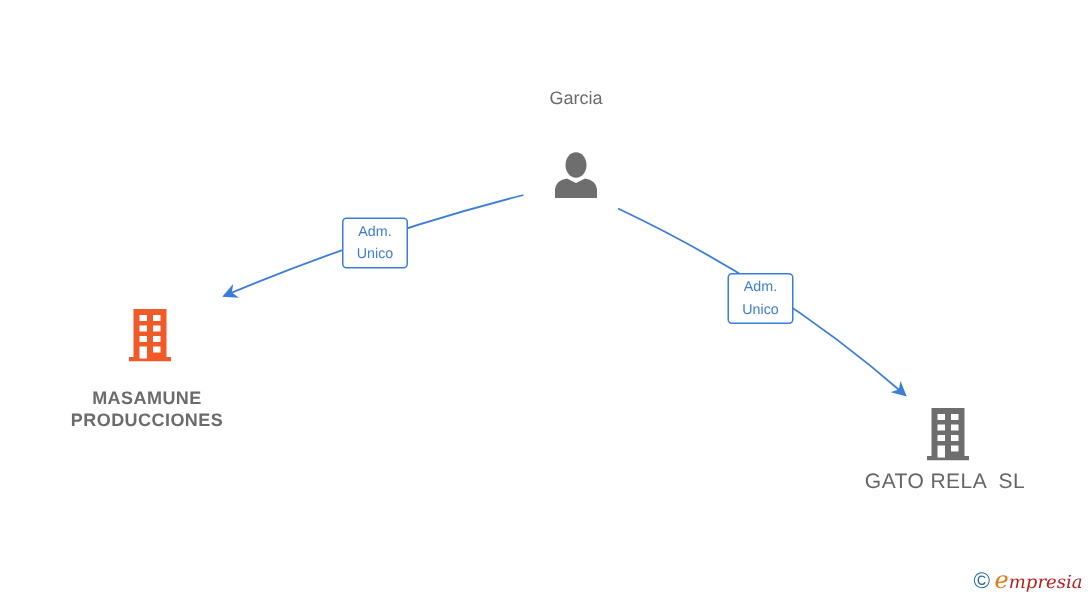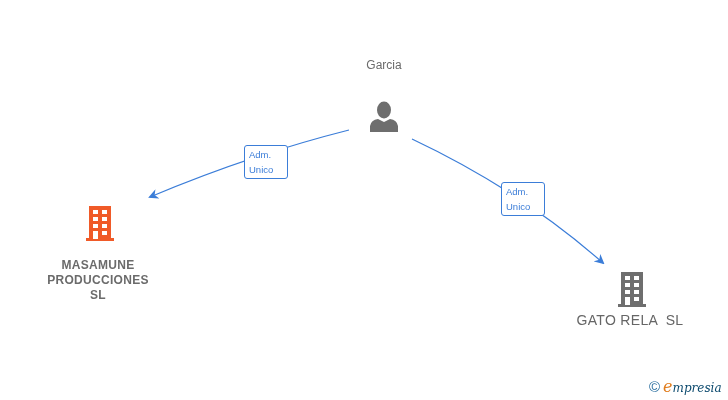--- a/index.html
+++ b/index.html
@@ -6,26 +6,26 @@
     body { width: 728px; height: 400px; position: relative; overflow: hidden;
            font-family: "Liberation Sans", "DejaVu Sans", sans-serif; }
     .edges { position: absolute; left: 0; top: 0; width: 728px; height: 400px; }
     .node-label { position: absolute; text-align: center; color: #666; font-size: 12px; line-height: 15px; }
     .person-label { left: 334px; top: 47px; width: 100px; color: #6b6b6b; margin-top: 11px; }
     .company-label { font-weight: bold; color: #6b6b6b; font-size: 12px; letter-spacing: 0.3px; line-height: 15px; }
     .masamune-label { left: 30px; top: 258px; width: 136px; }
     .gato-label { left: 570px; top: 313px; width: 120px; font-weight: normal; color: #666; font-size: 14px; }
     .icon { position: absolute; }
     .edge-badge { position: absolute; border: 1px solid #3b7dd8; border-radius: 3px; background: #fff;
-                  color: #3b7dd8; font-size: 9.5px; line-height: 15px; padding: 1px 4px; margin-left: 16px; }
+                  color: #3b7dd8; font-size: 9.5px; line-height: 15px; text-align: center; padding: 1px 4px; }
     .badge-1 { left: 228px; top: 145px; width: 34px; }
     .badge-2 { left: 485px; top: 182px; width: 34px; }
     .watermark { position: absolute; left: 649px; top: 377px; font-size: 13px; color: #e07b1a; }
     .watermark .copy { color: #2a6fa0; font-size: 15px; margin-right: 3px; }
-    .watermark .brand { font-family: "DejaVu Serif", serif; font-style: italic; color: #0c4a6e; font-size: 12px; }
+    .watermark .brand { font-family: "DejaVu Serif", serif; font-style: italic; color: #b91c1c; font-size: 12px; }
     .watermark .brand-e { color: #e07b1a; font-size: 16px; font-style: italic; font-family: "DejaVu Serif", serif; }
   </style>
 </head>
 <body>
 
 <svg class="edges" viewBox="0 0 728 400">
   <defs>
     <marker id="arrow" markerWidth="10" markerHeight="10" refX="8" refY="5" orient="auto" markerUnits="userSpaceOnUse">
       <path d="M0,0 L10,5 L0,10 L3,5 Z" fill="#3b7dd8"></path>
     </marker>
@@ -52,21 +52,20 @@
       <rect x="17" y="11" width="5" height="4"></rect>
     <rect x="8" y="18" width="5" height="4"></rect>
       <rect x="17" y="18" width="5" height="4"></rect>
     <rect x="8" y="25" width="5" height="8"></rect>
       <rect x="17" y="25" width="5" height="4"></rect>
   </g>
 </svg>
 <div class="node-label company-label masamune-label">
   <div>MASAMUNE</div>
   <div>PRODUCCIONES</div>
-  <div>SL</div>
 </div>
 
 <svg class="icon" style="left:617px; top:272px;" width="30" height="35" viewBox="0 0 30 35">
   <rect x="4" y="0" width="22" height="33" fill="#6e6e6e"></rect>
   <rect x="1" y="32" width="28" height="3" fill="#6e6e6e"></rect>
   <g fill="#ffffff">
     <rect x="8" y="4" width="5" height="4"></rect>
       <rect x="17" y="4" width="5" height="4"></rect>
     <rect x="8" y="11" width="5" height="4"></rect>
       <rect x="17" y="11" width="5" height="4"></rect>

